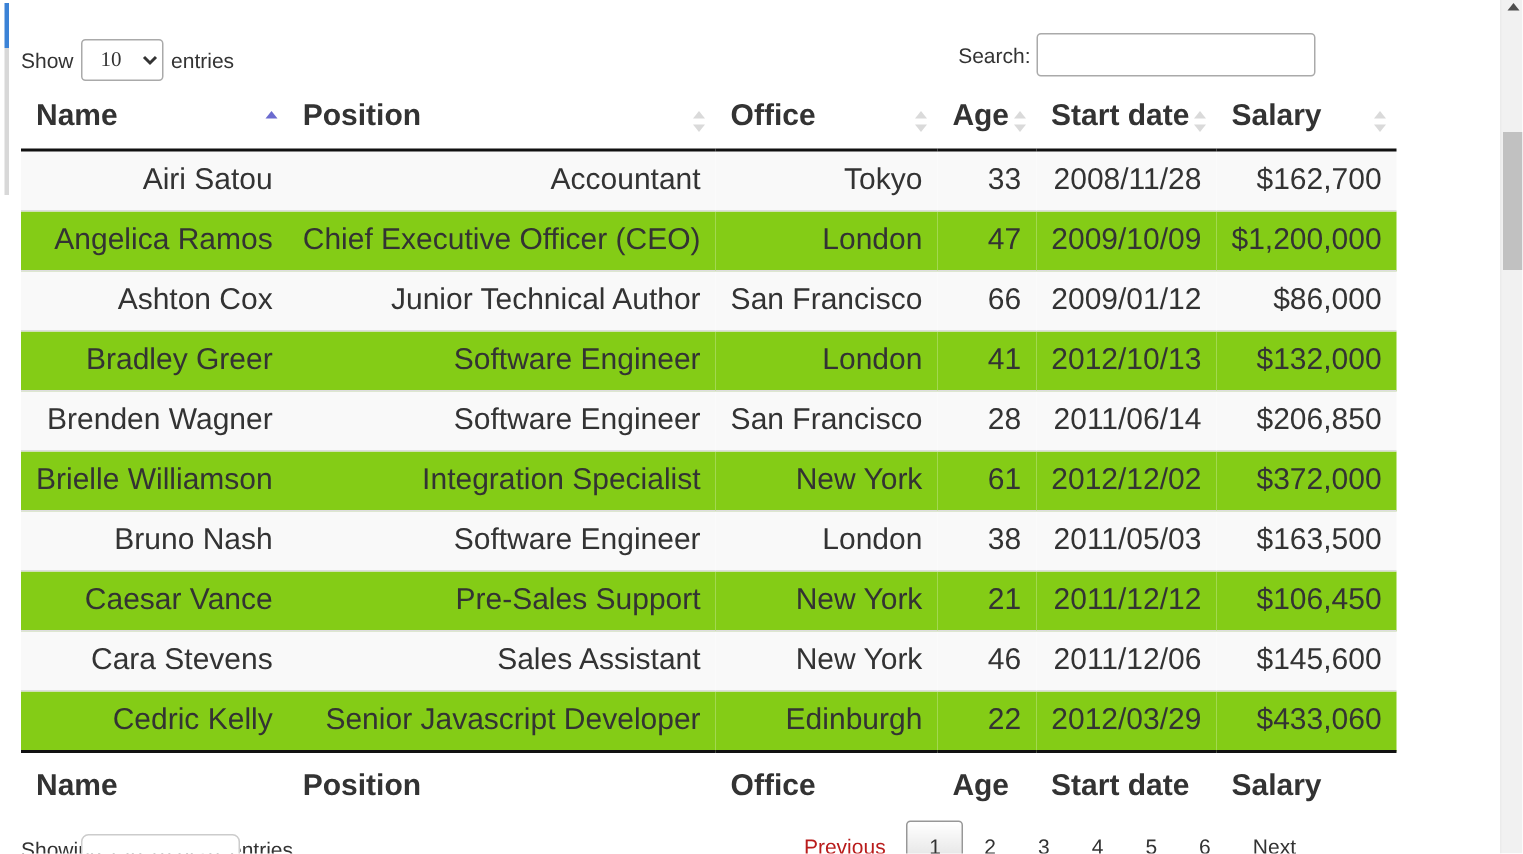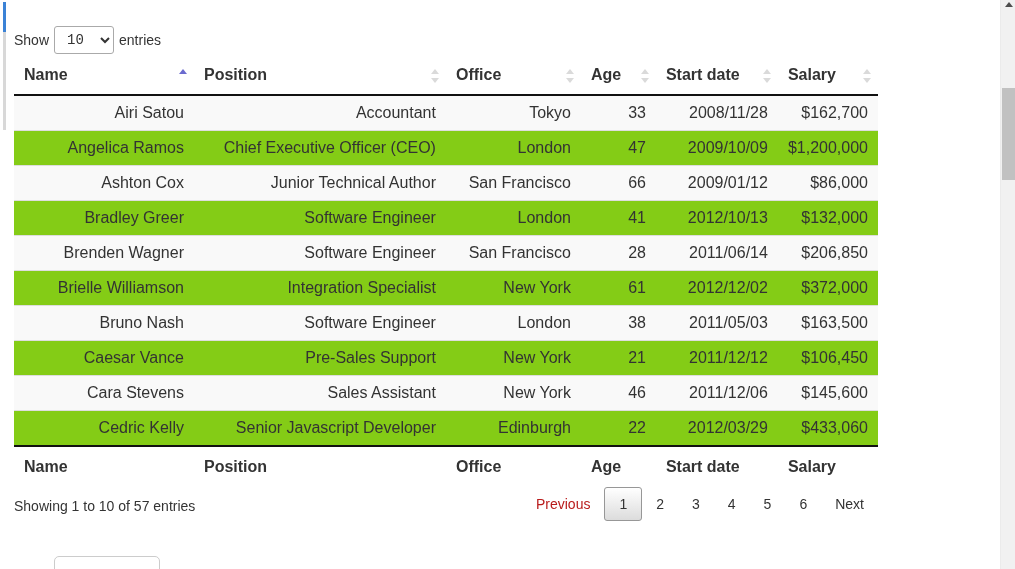--- a/index.html
+++ b/index.html
@@ -74,21 +74,21 @@
     position: absolute;
     left: 0; top: 26px;
     font-size: 14px;
     color: #333;
     display: flex;
     align-items: center;
     gap: 5px;
     line-height: 1;
   }
   .length-select {
-    font-family: Liberation Mono, monospace;
+    font-family: Liberation Serif, serif;
     font-size: 14px;
     color: #333;
     height: 28px;
     padding: 2px 4px 2px 8px;
     border: 1px solid #aaa;
     border-radius: 3px;
     background: #fff;
   }
   .filter-ctrl {
     position: absolute;
@@ -109,21 +109,21 @@
     border: 1px solid #aaa;
     border-radius: 3px;
     background: #fff;
     outline: none;
   }
 
   
   table.dt {
     width: 864px;
     border-collapse: collapse;
-    font-size: 16px;
+    font-size: 20px;
     color: #333;
   }
   table.dt thead th {
     text-align: left;
     font-weight: bold;
     color: #333;
     padding: 10px 18px 10px 10px;
     border-bottom: 2px solid #111;
     position: relative;
     vertical-align: bottom;
@@ -238,20 +238,24 @@
         <span>Show</span>
         <select class="length-select">
           <option selected="">10</option>
           <option>25</option>
           <option>50</option>
           <option>100</option>
         </select>
         <span>entries</span>
       </div>
 
+      <div class="filter-ctrl">
+        <span>Search:</span>
+        <input class="search-input" type="text" placeholder="" style="">
+      </div>
     </div>
 
     <table class="dt">
       <thead>
         <tr>
           <th class="c-name">
             <span>Name</span>
             <span class="sort-ind asc">
                 <i class="up"></i>
               </span>

